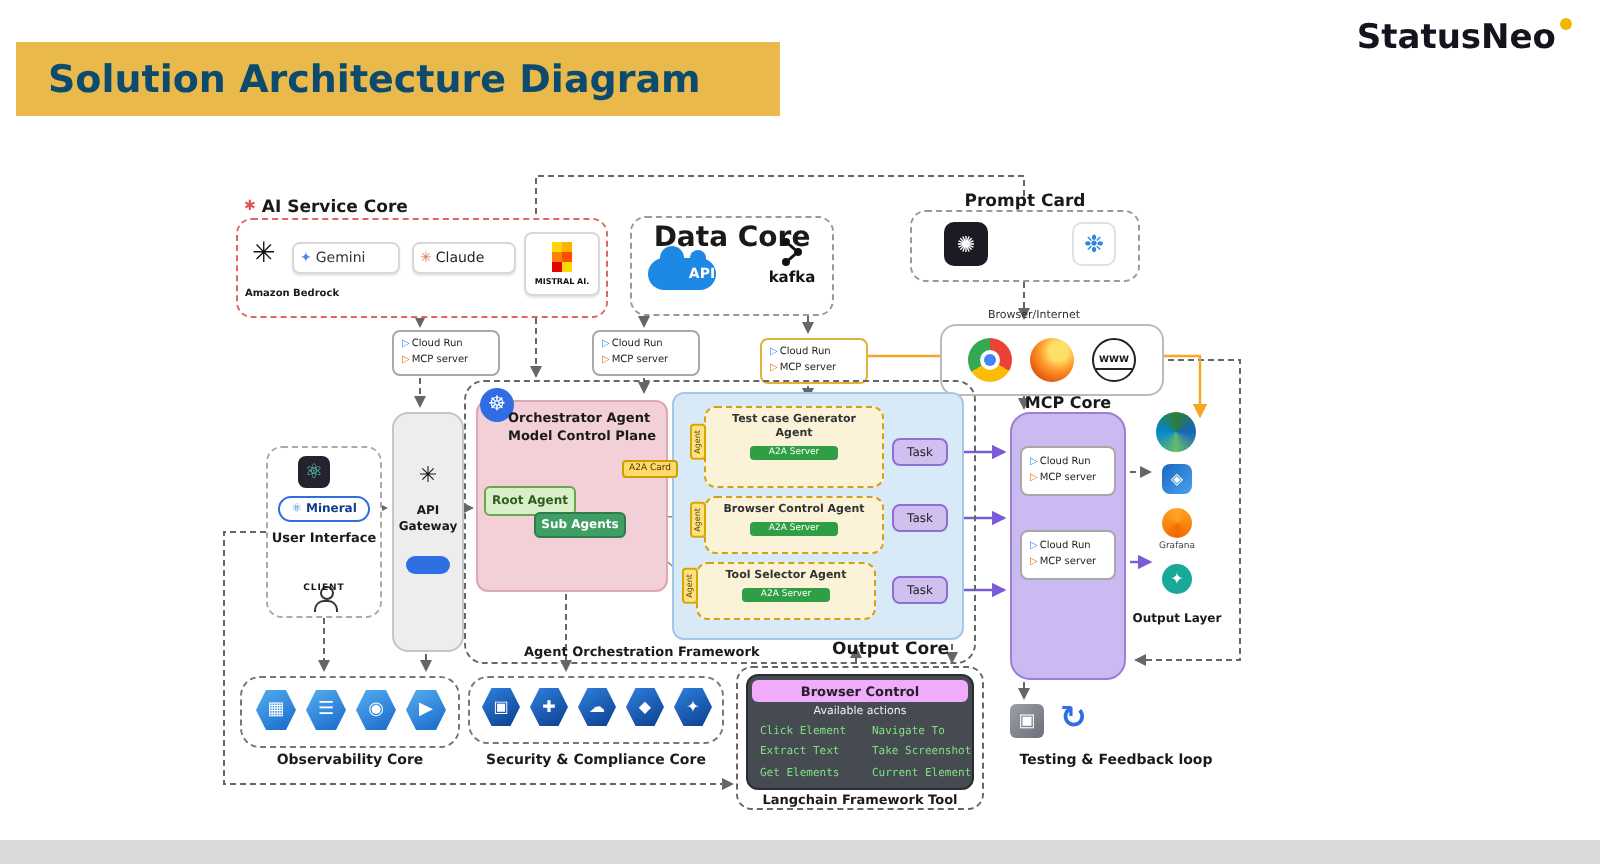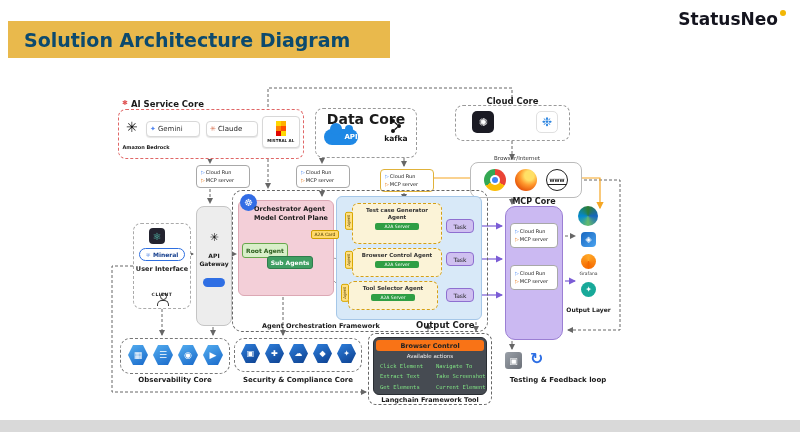--- a/index.html
+++ b/index.html
@@ -131,21 +131,21 @@
 <div class="abs" style="left:378px;top:118px;width:36px;display:flex;flex-direction:column;align-items:center;z-index:2;">
   <svg width="12" height="16" viewBox="0 0 12 16">
       <circle cx="3" cy="3" r="2" fill="#111"></circle>
       <circle cx="3" cy="13" r="2" fill="#111"></circle>
       <circle cx="9" cy="8" r="2" fill="#111"></circle>
       <path d="M4.5 4.2 L7.5 6.8 M4.5 11.8 L7.5 9.2" stroke="#111" stroke-width="1.4"></path>
     </svg>
   <span style="font-size:7.5px;font-weight:600;color:#111;">kafka</span>
 </div>
 
-<div class="abs lbl" style="left:455px;top:96px;width:115px;font-size:8.5px;z-index:1;">Cloud Core</div>
+<div class="abs lbl" style="left:455px;top:96px;width:115px;font-size:8.5px;z-index:1;">Prompt Card</div>
 <div class="abs" style="left:455px;top:105px;width:115px;height:36px;border:1.2px dashed #999;border-radius:8px;background:#fff;z-index:1;"></div>
 <div class="abs" style="left:472px;top:111px;width:22px;height:22px;background:#1b1b24;border-radius:5px;color:#fff;font-size:11px;display:flex;align-items:center;justify-content:center;z-index:2;">✺</div>
 <div class="abs" style="left:536px;top:111px;width:22px;height:22px;background:#fff;border:1px solid #e0e0e0;border-radius:5px;color:#2f86e0;font-size:12px;display:flex;align-items:center;justify-content:center;z-index:2;">❉</div>
 
 <div class="abs" style="left:494px;top:155px;font-size:5.5px;color:#333;z-index:1;">Browser/Internet</div>
 <div class="abs" style="left:470px;top:162px;width:112px;height:36px;border:1px solid #bbb;border-radius:8px;background:#fff;display:flex;align-items:center;justify-content:center;gap:9px;z-index:1;">
   <span class="chrome"></span>
   <span class="firefox"></span>
   <span class="globe">
       <span>WWW</span>
@@ -270,21 +270,21 @@
 <div class="abs" style="left:234px;top:338px;width:128px;height:34px;border:1.2px dashed #777;border-radius:10px;z-index:1;"></div>
 <div class="abs hex hexS" style="left:241px;top:344px;width:19px;height:19px;font-size:8px;z-index:2;">▣</div>
 <div class="abs hex hexS" style="left:265px;top:344px;width:19px;height:19px;font-size:8px;z-index:2;">✚</div>
 <div class="abs hex hexS" style="left:289px;top:344px;width:19px;height:19px;font-size:8px;z-index:2;">☁</div>
 <div class="abs hex hexS" style="left:313px;top:344px;width:19px;height:19px;font-size:8px;z-index:2;">◆</div>
 <div class="abs hex hexS" style="left:337px;top:344px;width:19px;height:19px;font-size:8px;z-index:2;">✦</div>
 <div class="abs lbl" style="left:230px;top:376px;width:136px;font-size:7px;z-index:2;">Security &amp; Compliance Core</div>
 
 <div class="abs" style="left:368px;top:333px;width:124px;height:72px;border:1.2px dashed #666;border-radius:8px;z-index:1;"></div>
 <div class="abs" style="left:373px;top:337px;width:114px;height:58px;background:#464b52;border:1px solid #2a2e33;border-radius:6px;z-index:2;"></div>
-<div class="abs" style="left:376px;top:340px;width:108px;height:11px;background:#f97316;border-radius:3px;font-size:6.5px;font-weight:bold;color:#222;display:flex;align-items:center;justify-content:center;z-index:3;">Browser Control</div>
+<div class="abs" style="left:376px;top:340px;width:108px;height:11px;background:#f0abfc;border-radius:3px;font-size:6.5px;font-weight:bold;color:#222;display:flex;align-items:center;justify-content:center;z-index:3;">Browser Control</div>
 <div class="abs" style="left:376px;top:353px;width:108px;font-size:5.5px;color:#f0f0f0;text-align:center;z-index:3;">Available actions</div>
 <div class="abs mono" style="left:380px;top:361px;width:54px;font-size:5.5px;line-height:1.9;color:#7fe083;z-index:3;">
   <div>Click Element</div>
   <div>Extract Text</div>
   <div>Get Elements</div>
 </div>
 <div class="abs mono" style="left:436px;top:361px;width:54px;font-size:5.5px;line-height:1.9;color:#7fe083;z-index:3;">
   <div>Navigate To</div>
   <div>Take Screenshot</div>
   <div>Current Element</div>

